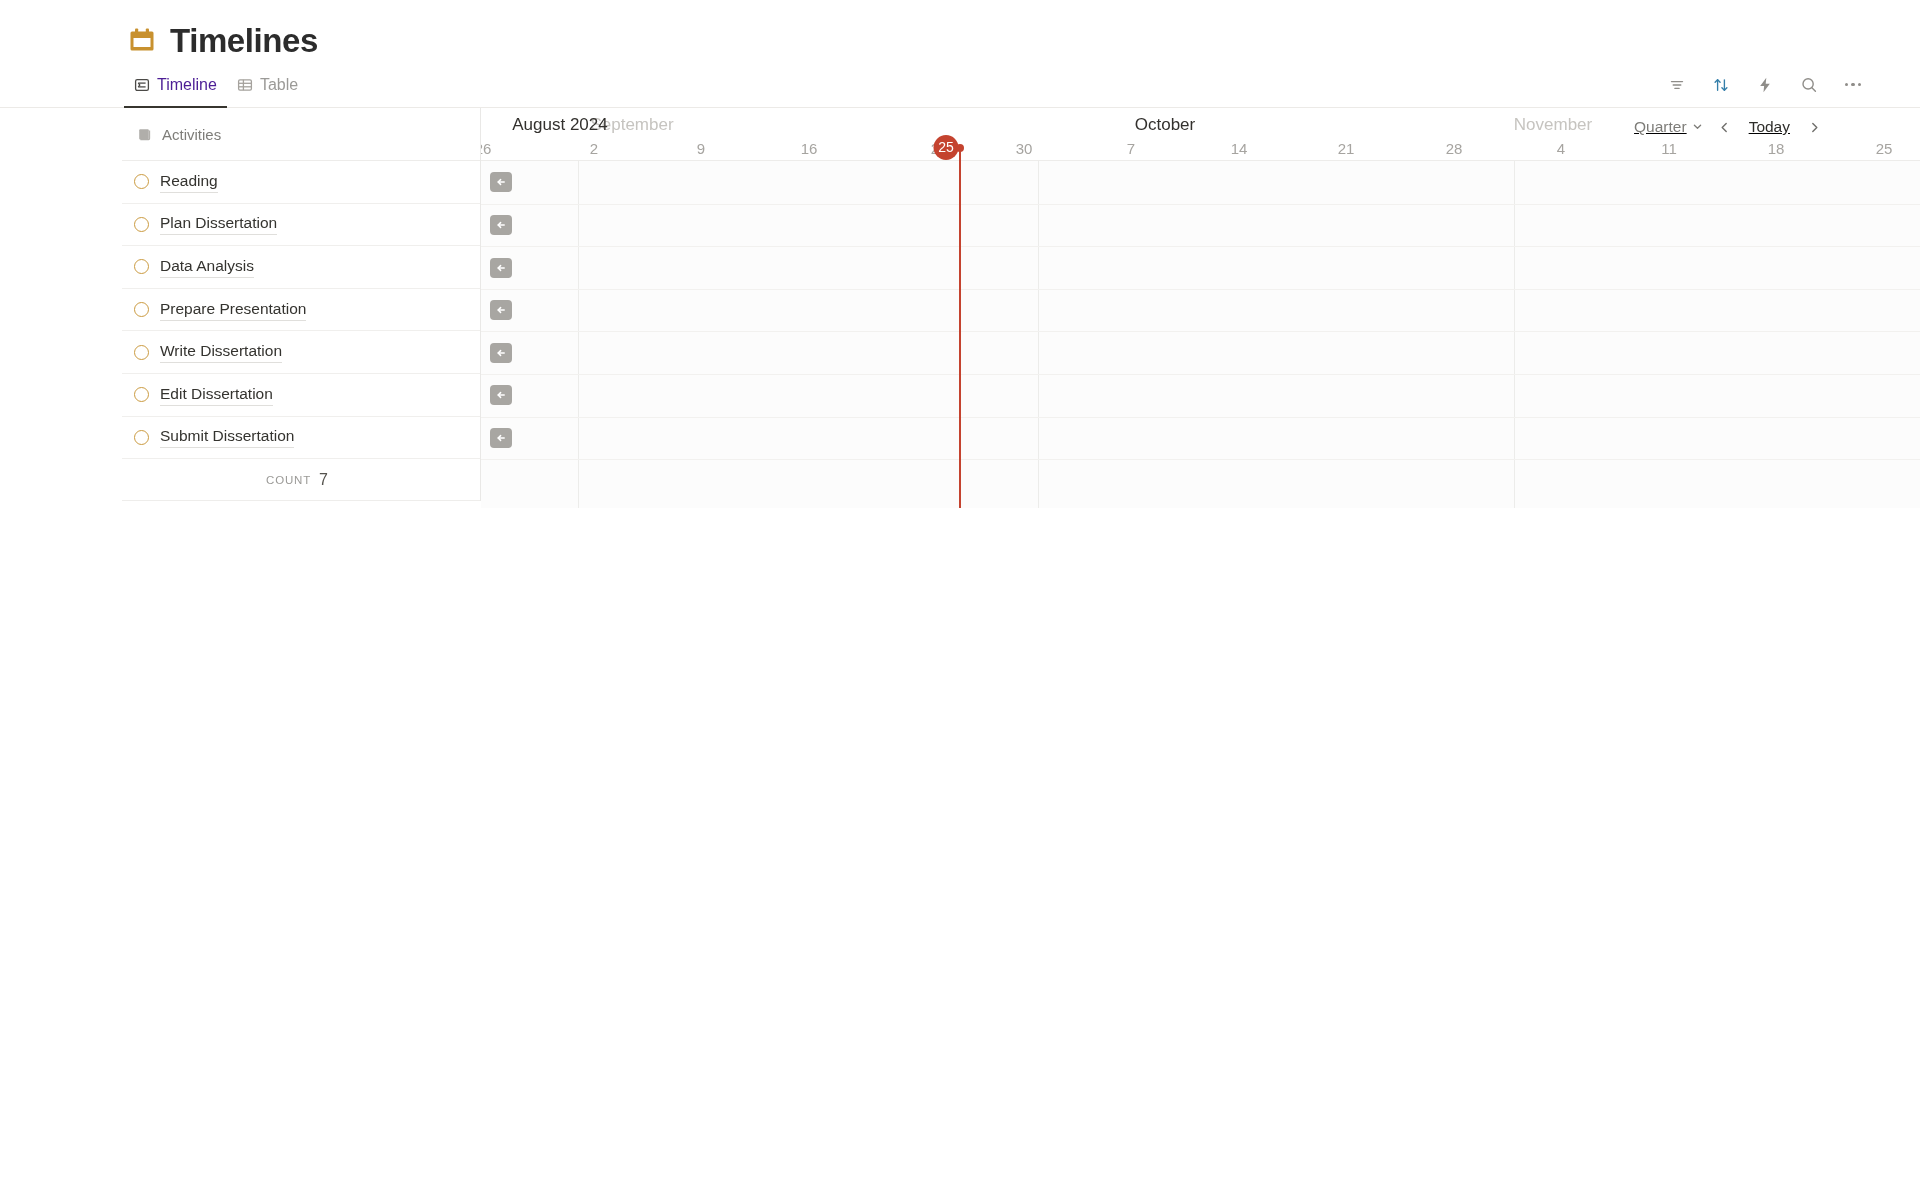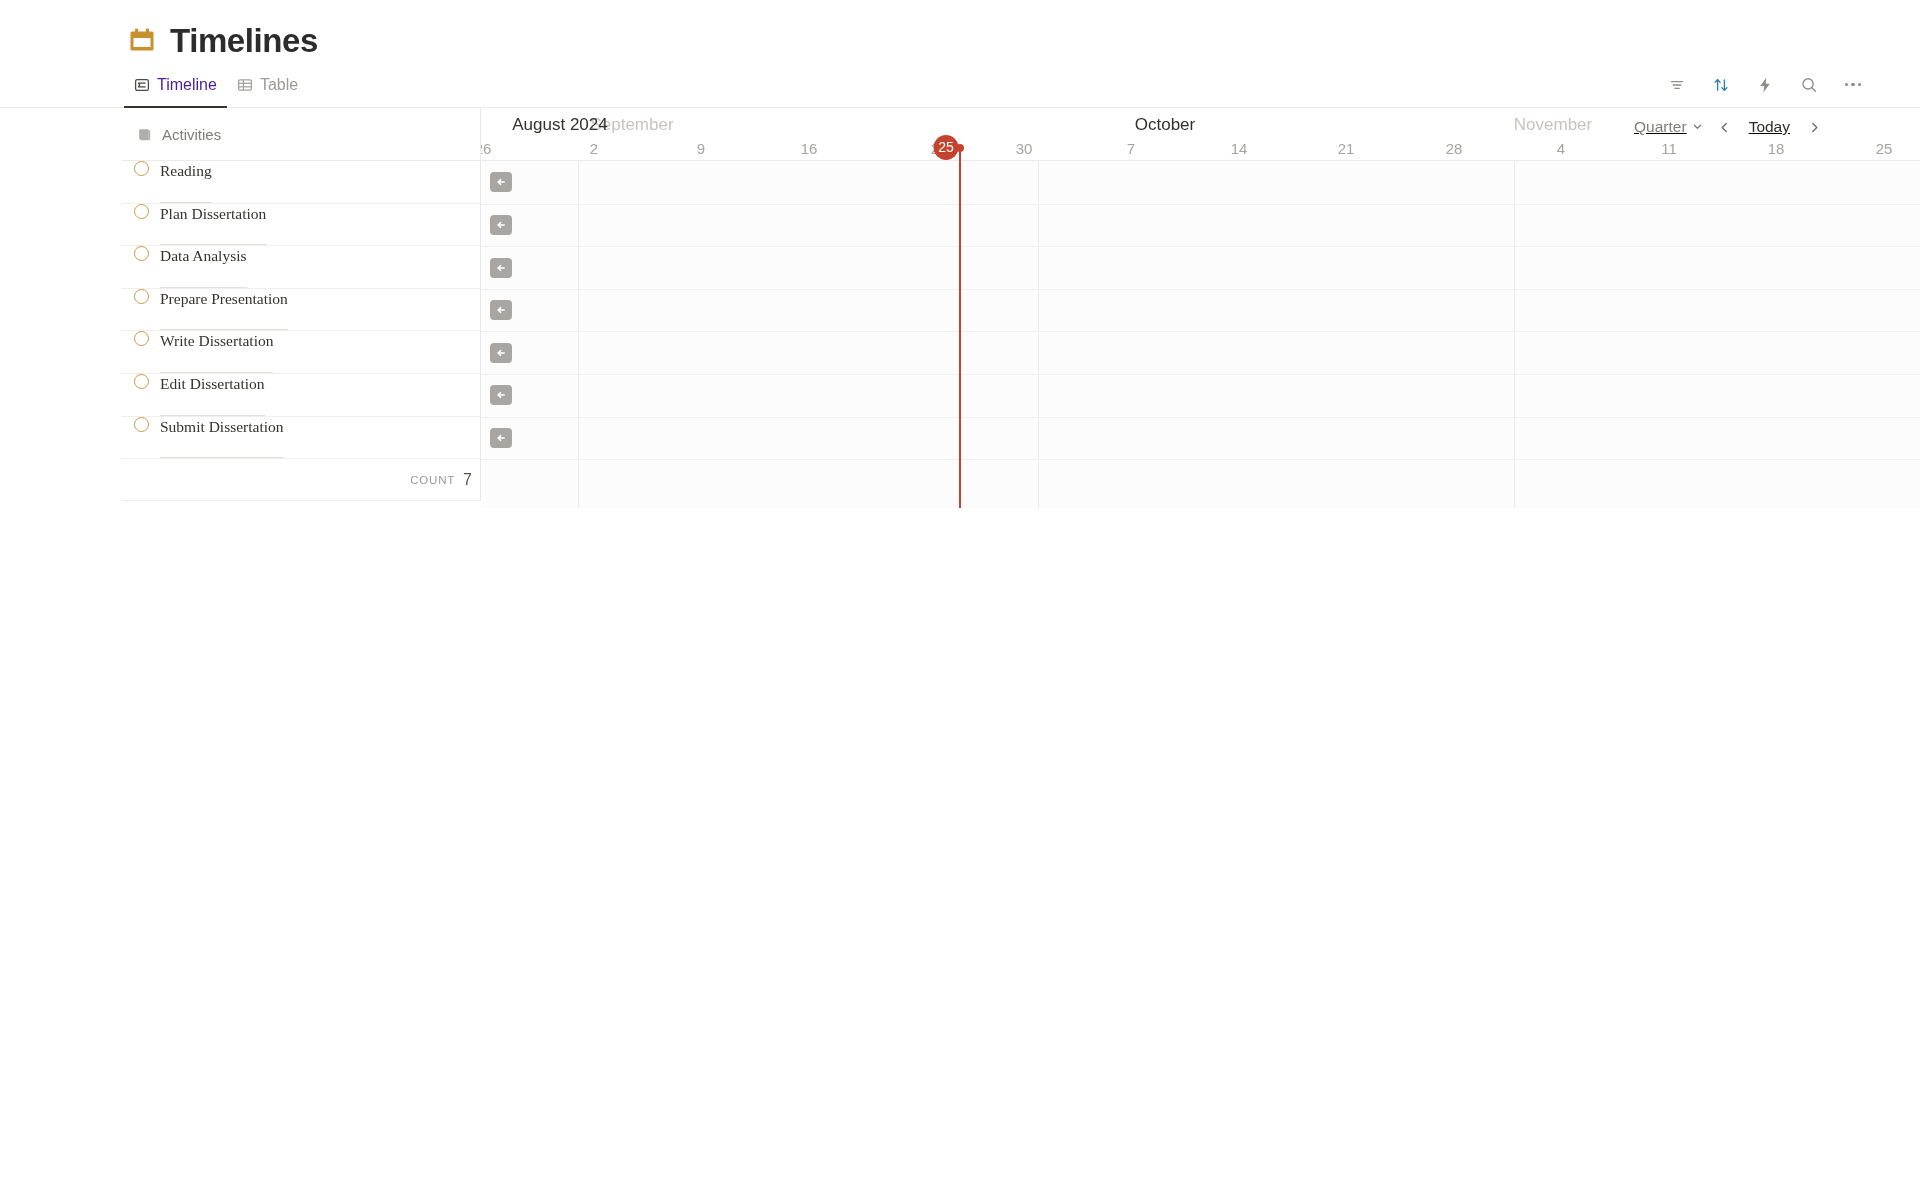--- a/index.html
+++ b/index.html
@@ -101,44 +101,44 @@
     gap: 9px;
     padding-left: 16px;
     border-bottom: 1px solid #edecea;
   }
   .lp-head-ico { width: 15px; height: 15px; display: block; color: #a9a7a2; }
   .lp-head-label { font-size: 15px; color: #7e7d79; }
 
   .lp-row {
     height: 42.6px;
     display: flex;
+    align-items: center;
     gap: 11px;
     padding-left: 12px;
     border-bottom: 1px solid #f0efed;
     cursor: pointer;
-    font-family: Liberation Serif, serif;
   }
   .status-dot {
     width: 15px; height: 15px;
     border: 1.7px solid #cb9b41;
     border-radius: 50%;
     flex: 0 0 auto;
   }
   .lp-row-label {
     font-size: 15.5px;
     color: #34332f;
     border-bottom: 1px solid #e0dfdc;
     line-height: 1.35;
   }
 
   .lp-foot {
     height: 42px;
     display: flex;
     align-items: center;
-    justify-content: flex-end;
+    justify-content: center;
     padding-right: 8px;
     gap: 8px;
     border-bottom: 1px solid #eeedeb;
     cursor: pointer;
   }
   .count-word {
     font-size: 11.5px;
     letter-spacing: 0.8px;
     color: #9b9a97;
   }

